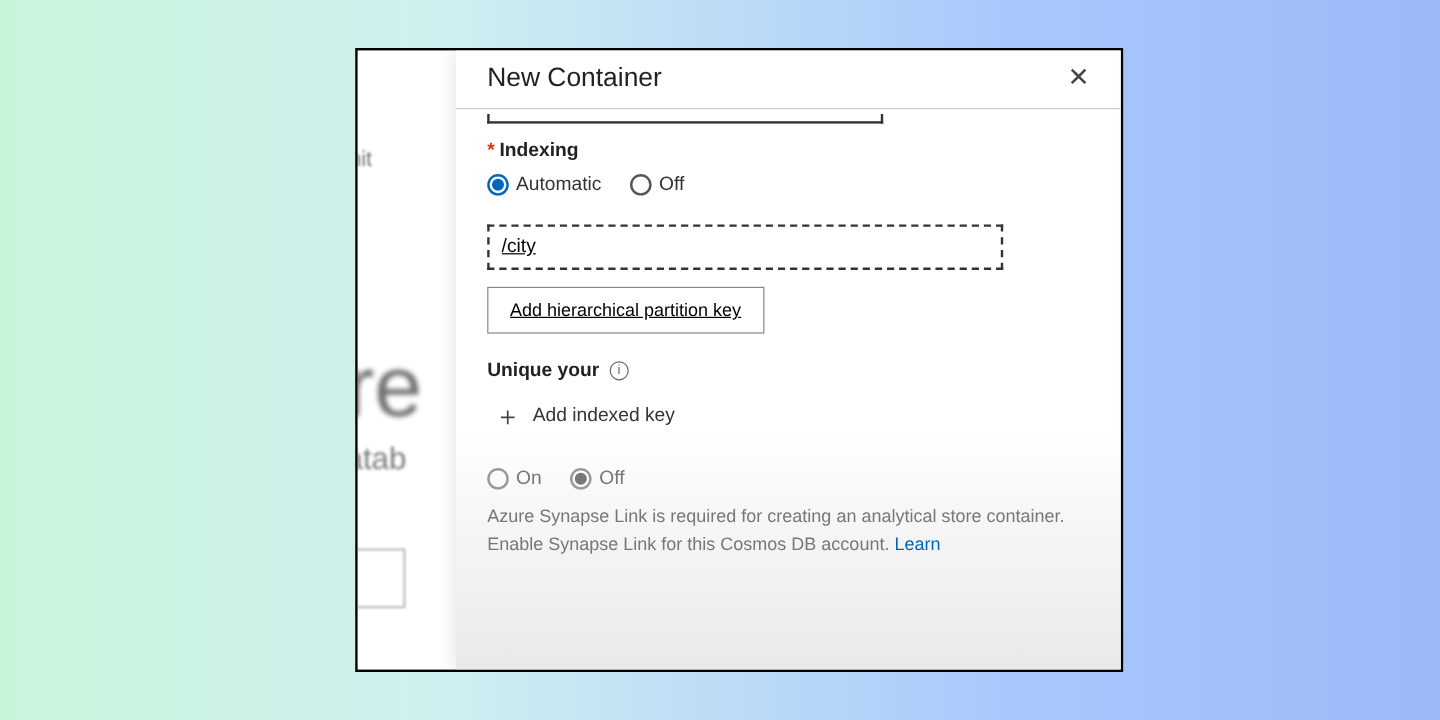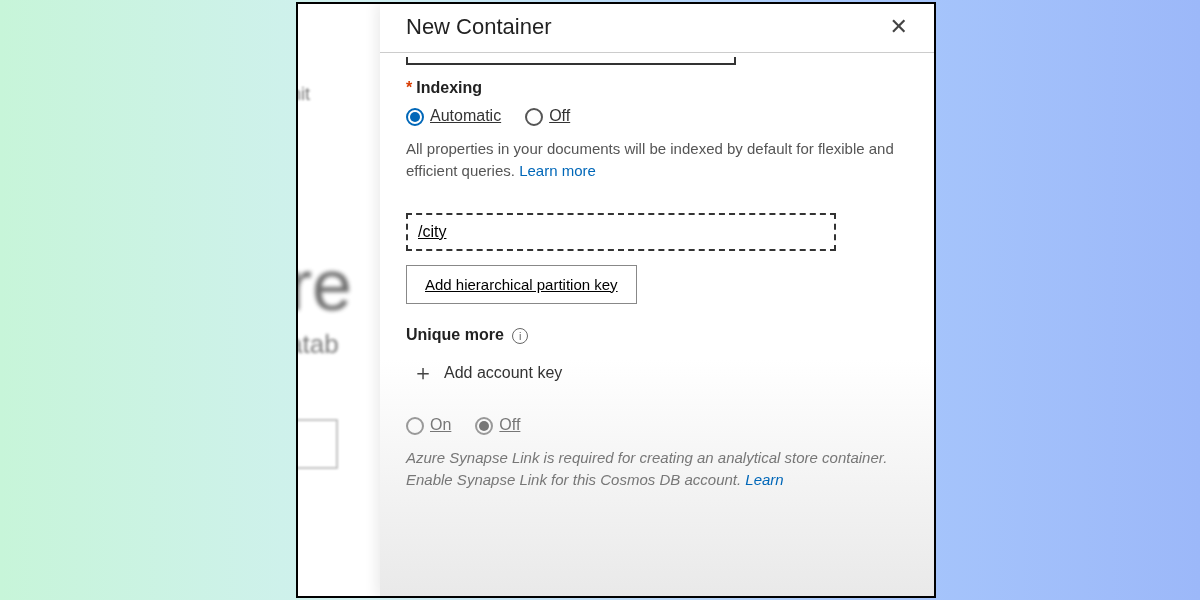--- a/index.html
+++ b/index.html
@@ -8,21 +8,21 @@
     width: 1200px;
     height: 600px;
     overflow: hidden;
     background: linear-gradient(90deg, #c7f5d9 0%, #d0f0f0 30%, #a8c8fc 70%, #9cb8f9 100%);
     display: flex;
     align-items: center;
     justify-content: center;
   }
   .frame {
     width: 640px;
-    height: 596px;
+    height: 520px;
     background: #fff;
     border: 2px solid #000;
     position: relative;
     overflow: hidden;
     margin-left: 32px;
   }
   .bg-faded {
     position: absolute;
     left: -20px;
     top: 80px;
@@ -106,21 +106,20 @@
     font-weight: 600;
     color: #222;
     margin-bottom: 10px;
   }
   .radio-row {
     display: flex;
     gap: 24px;
     align-items: center;
     margin-bottom: 12px;
     font-size: 16px;
-    text-decoration: underline;
   }
   .radio {
     width: 18px; height: 18px;
     border: 2px solid #555;
     border-radius: 50%;
     display: inline-flex;
     align-items: center; justify-content: center;
     margin-right: 6px;
     vertical-align: middle;
   }
@@ -203,42 +202,39 @@
         <span class="required-star">*</span><span>Indexing</span>
       </div>
       <div class="radio-row">
         <label>
           <span class="radio selected"></span><span>Automatic</span>
         </label>
         <label>
           <span class="radio"></span><span>Off</span>
         </label>
       </div>
-      <div class="help-text">
-        <span>All properties in your documents will be indexed by default for flexible and efficient queries. </span><span class="link">Learn more</span>
-      </div>
 
       <input class="pk-input" value="/city" style="">
       <button class="btn-outline">Add hierarchical partition key</button>
 
       <div class="sub-label">
-        <span>Unique more</span>
+        <span>Unique your</span>
         <span class="info-icon">i</span>
       </div>
       <div class="add-row">
         <span class="plus">＋</span>
-        <span>Add account key</span>
+        <span>Add indexed key</span>
       </div>
 
       <div class="radio-row" style="color:#777;text-align:center;">
         <label>
           <span class="radio disabled"></span><span>On</span>
         </label>
         <label>
           <span class="radio disabled selected"></span><span>Off</span>
         </label>
       </div>
-      <div class="help-text" style="color:#777; margin-bottom:0;font-style:italic;">
+      <div class="help-text" style="color:#777; margin-bottom:0;">
         <span>Azure Synapse Link is required for creating an analytical store container. Enable Synapse Link for this Cosmos DB account. </span><span class="link">Learn</span>
       </div>
     </div>
   </div>
 </div>
 
 </body></html>

